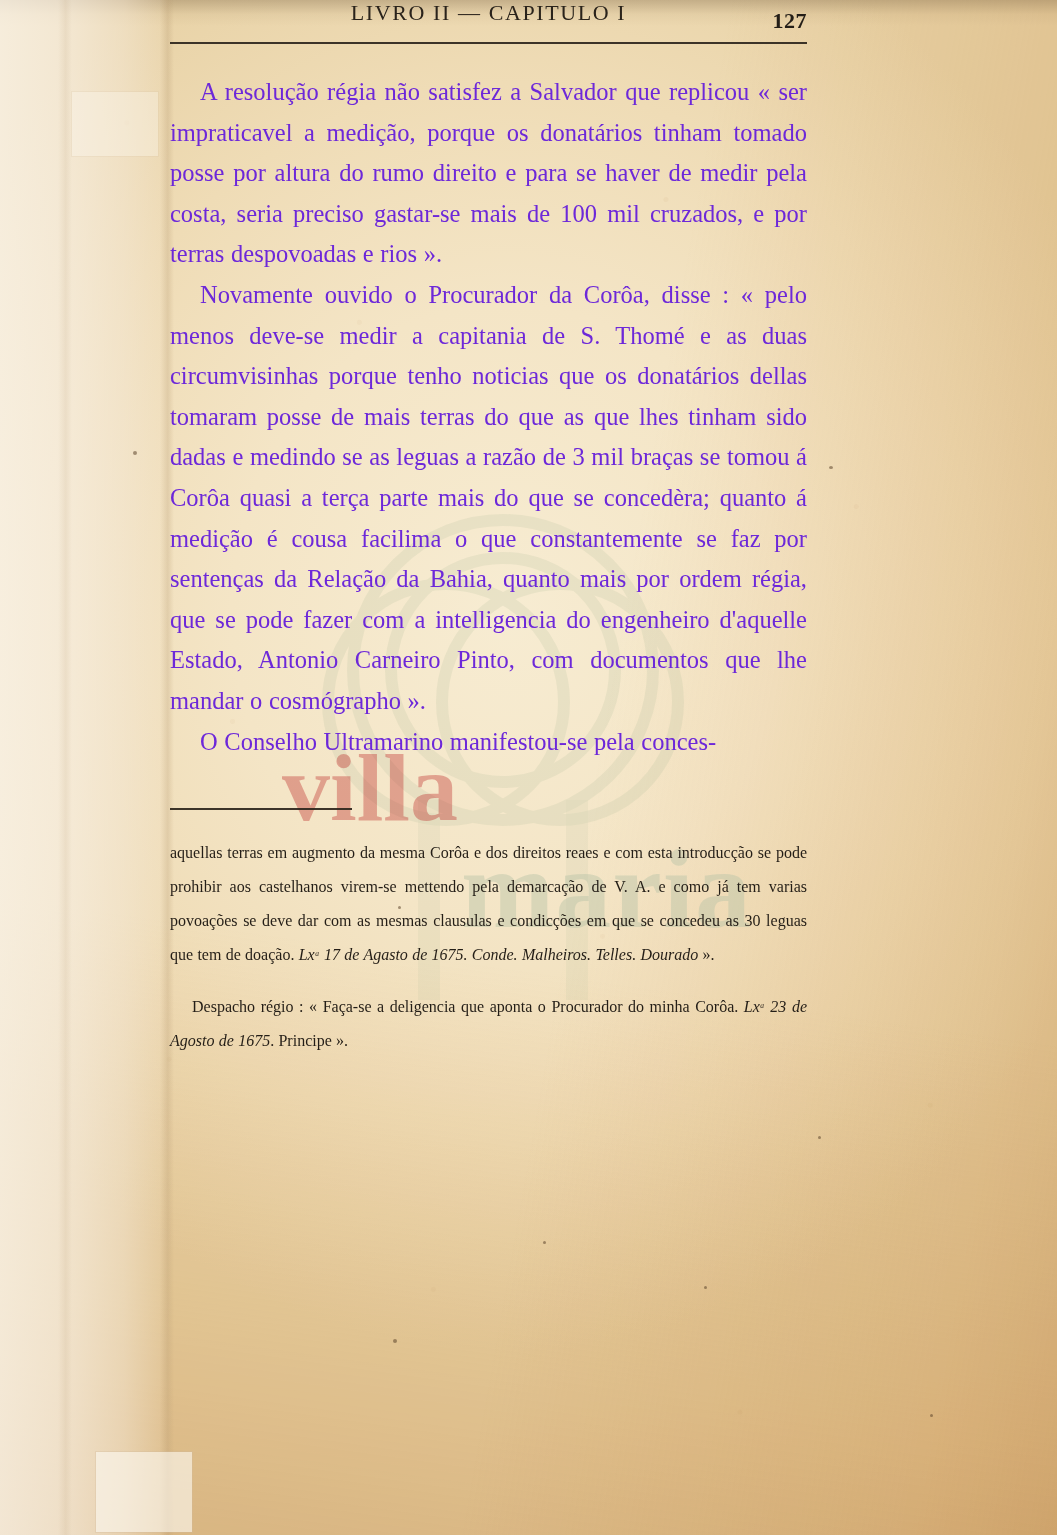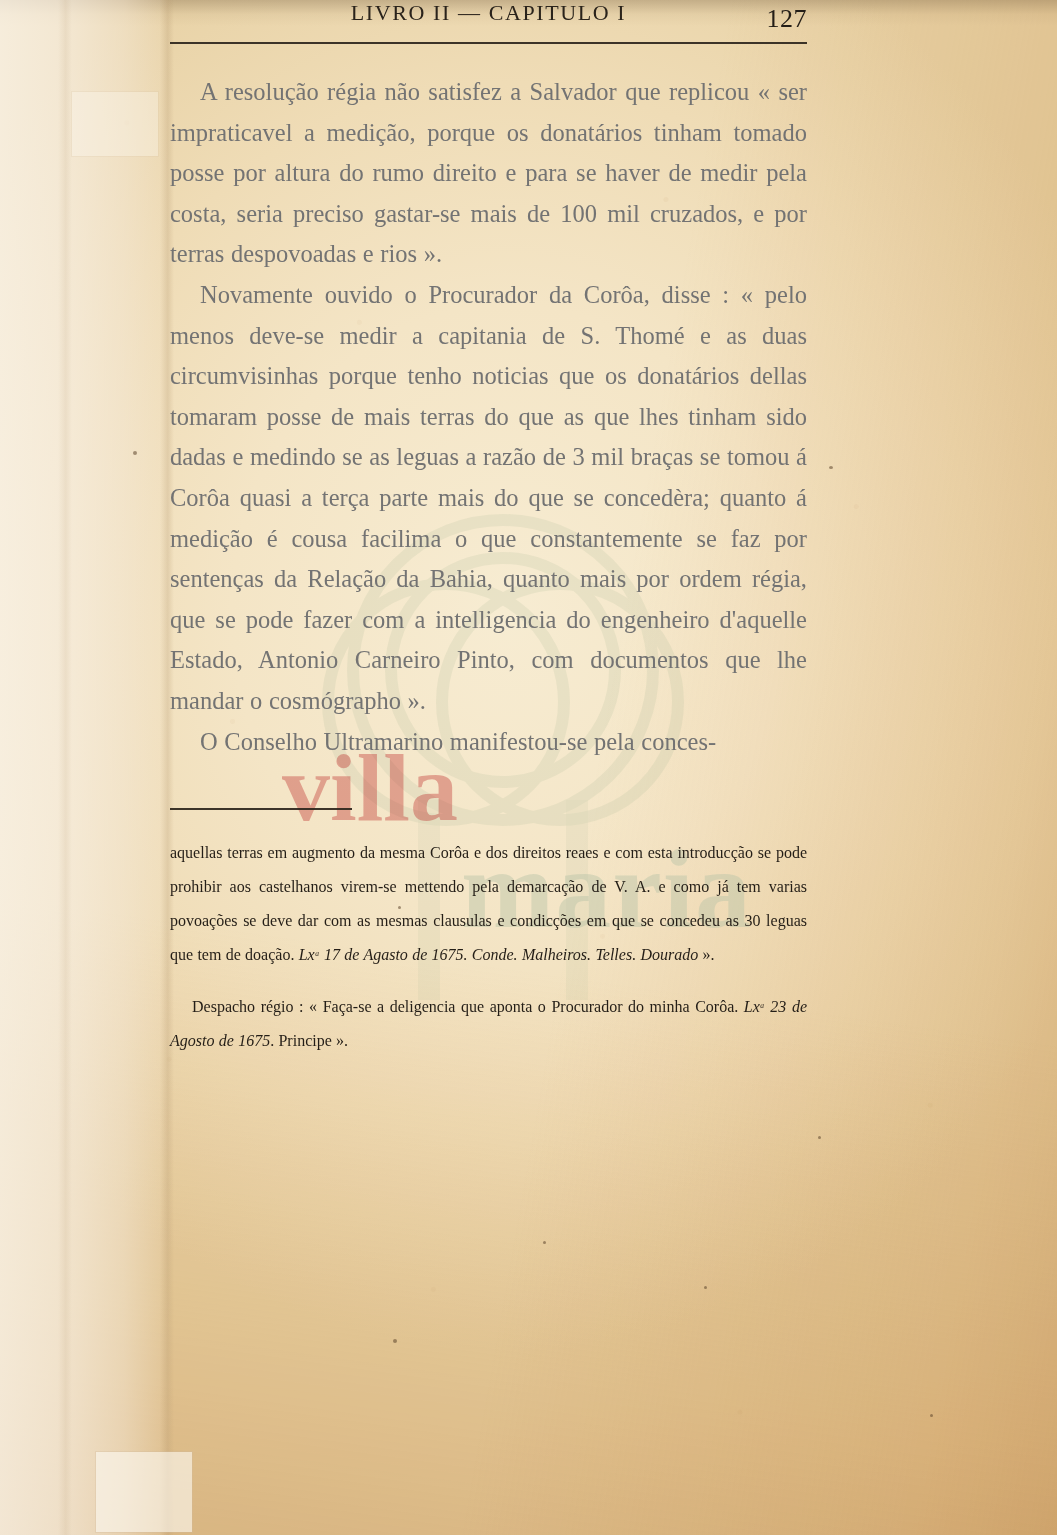--- a/index.html
+++ b/index.html
@@ -156,40 +156,40 @@
   .running-head-title {
     font-size: 22px;
     letter-spacing: 1.6px;
     color: #2a231b;
     white-space: nowrap;
   }
   .running-head-folio {
     position: absolute;
     right: 0;
     bottom: 0;
-    font-size: 26px;
-    font-weight: 400;
+    font-size: 22px;
+    font-weight: 700;
     letter-spacing: 0.5px;
     color: #241e17;
   }
   .head-rule {
     margin-top: 8px;
     height: 2px;
     background: #2c251c;
     opacity: 0.92;
   }
 
   .body-text { margin-top: 28px; }
   .body-par {
     font-size: 24.5px;
     line-height: 40.6px;
     text-align: justify;
     text-indent: 30px;
     margin: 0;
-    color: #737373;
+    color: #6d28d9;
     word-spacing: 0.5px;
   }
 
   .foot-rule {
     margin-top: 46px;
     width: 182px;
     height: 2px;
     background: #2c251c;
     opacity: 0.92;
   }

